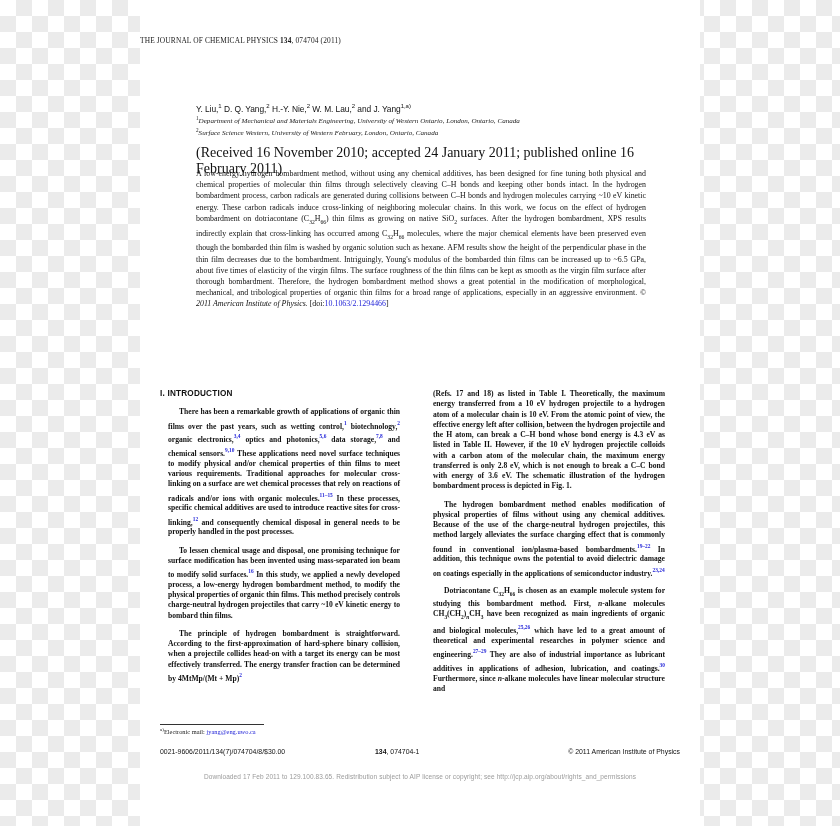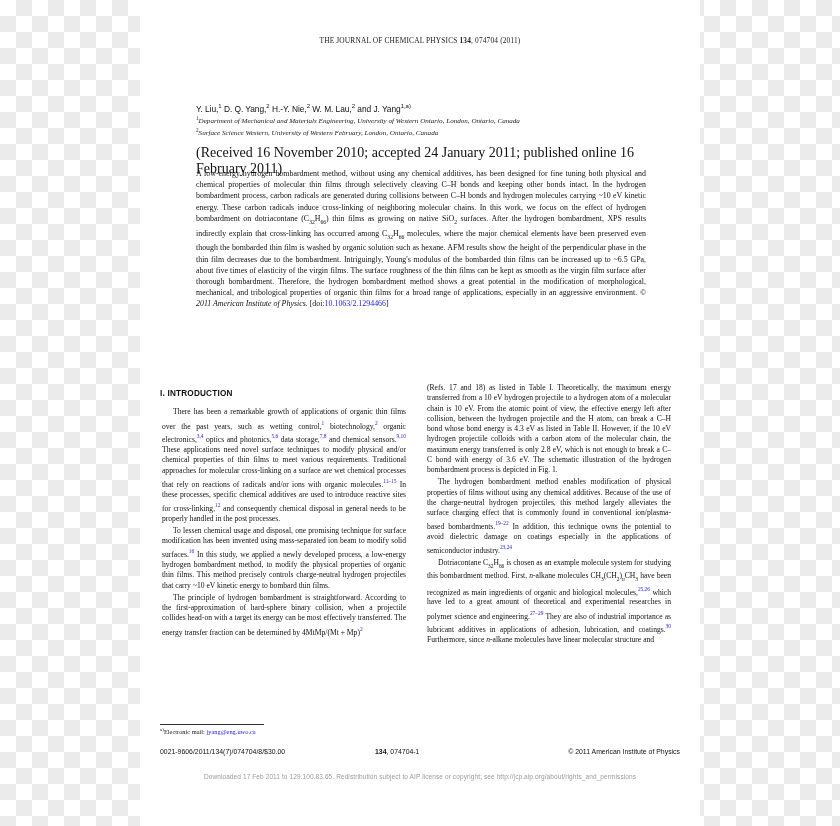--- a/index.html
+++ b/index.html
@@ -28,21 +28,20 @@
     height: 826px;
     background: #ffffff;
   }
 
   
   .running-head {
     position: absolute;
     left: 0;
     top: 36px;
     width: 560px;
-    text-align: center;
     font-family: "Liberation Serif", serif;
     font-size: 7.4px;
     color: #1a1a1a;
     letter-spacing: 0.15px;
   }
   .running-head .jname { font-variant: small-caps; font-weight: normal; }
   .running-head .vol { font-weight: bold; }
 
   
   .title {
@@ -125,21 +124,21 @@
   .col.right { left: 285px; }
 
   .sec-head {
     font-family: "Liberation Sans", sans-serif;
     font-weight: bold;
     font-size: 8.2px;
     color: #111;
     margin: 8px 0 8px 0;
     letter-spacing: 0.2px;
   }
-  .col p { margin: 2px; text-indent: 11px; }
+  .col p { margin: 8px; text-indent: 11px; font-weight: bold; }
   .col p.noindent { text-indent: 0; }
   .col sup { font-size: 5.4px; color: #2426d8; }
   .col sub { font-size: 5.4px; }
   .col .ref { color: #2426d8; }
 
   
   .fn-rule {
     position: absolute;
     left: 20px;
     top: 724px;

